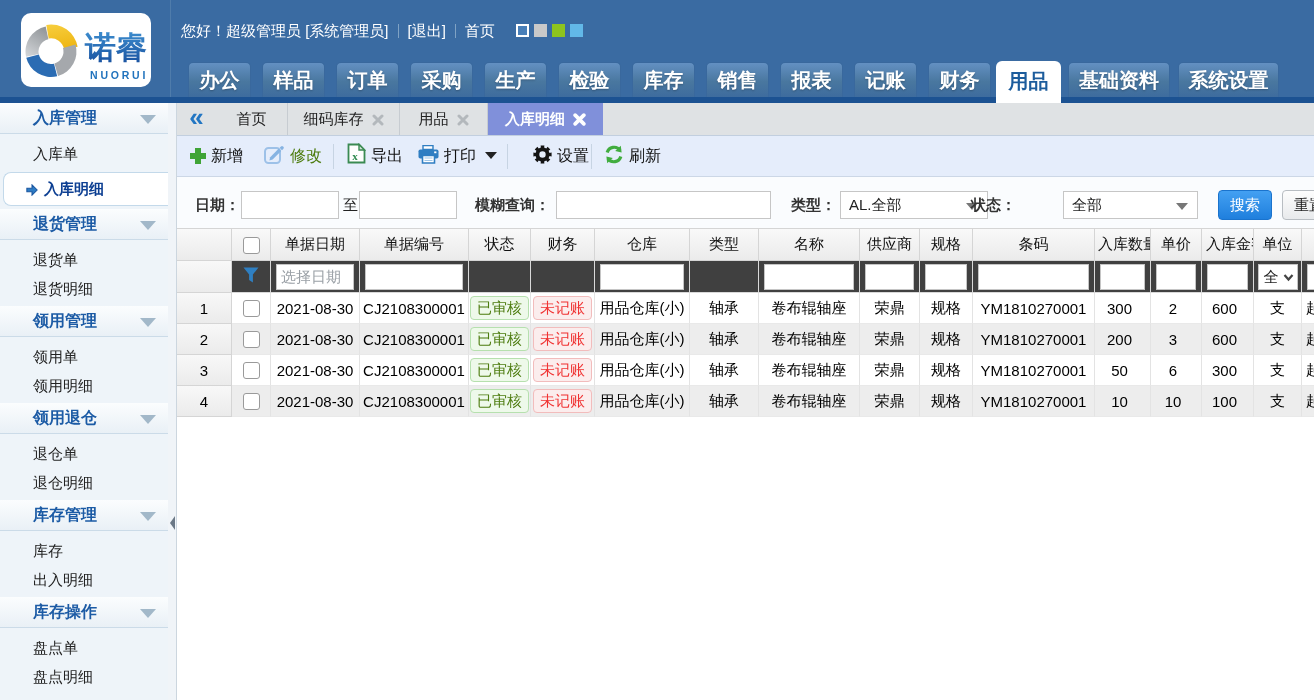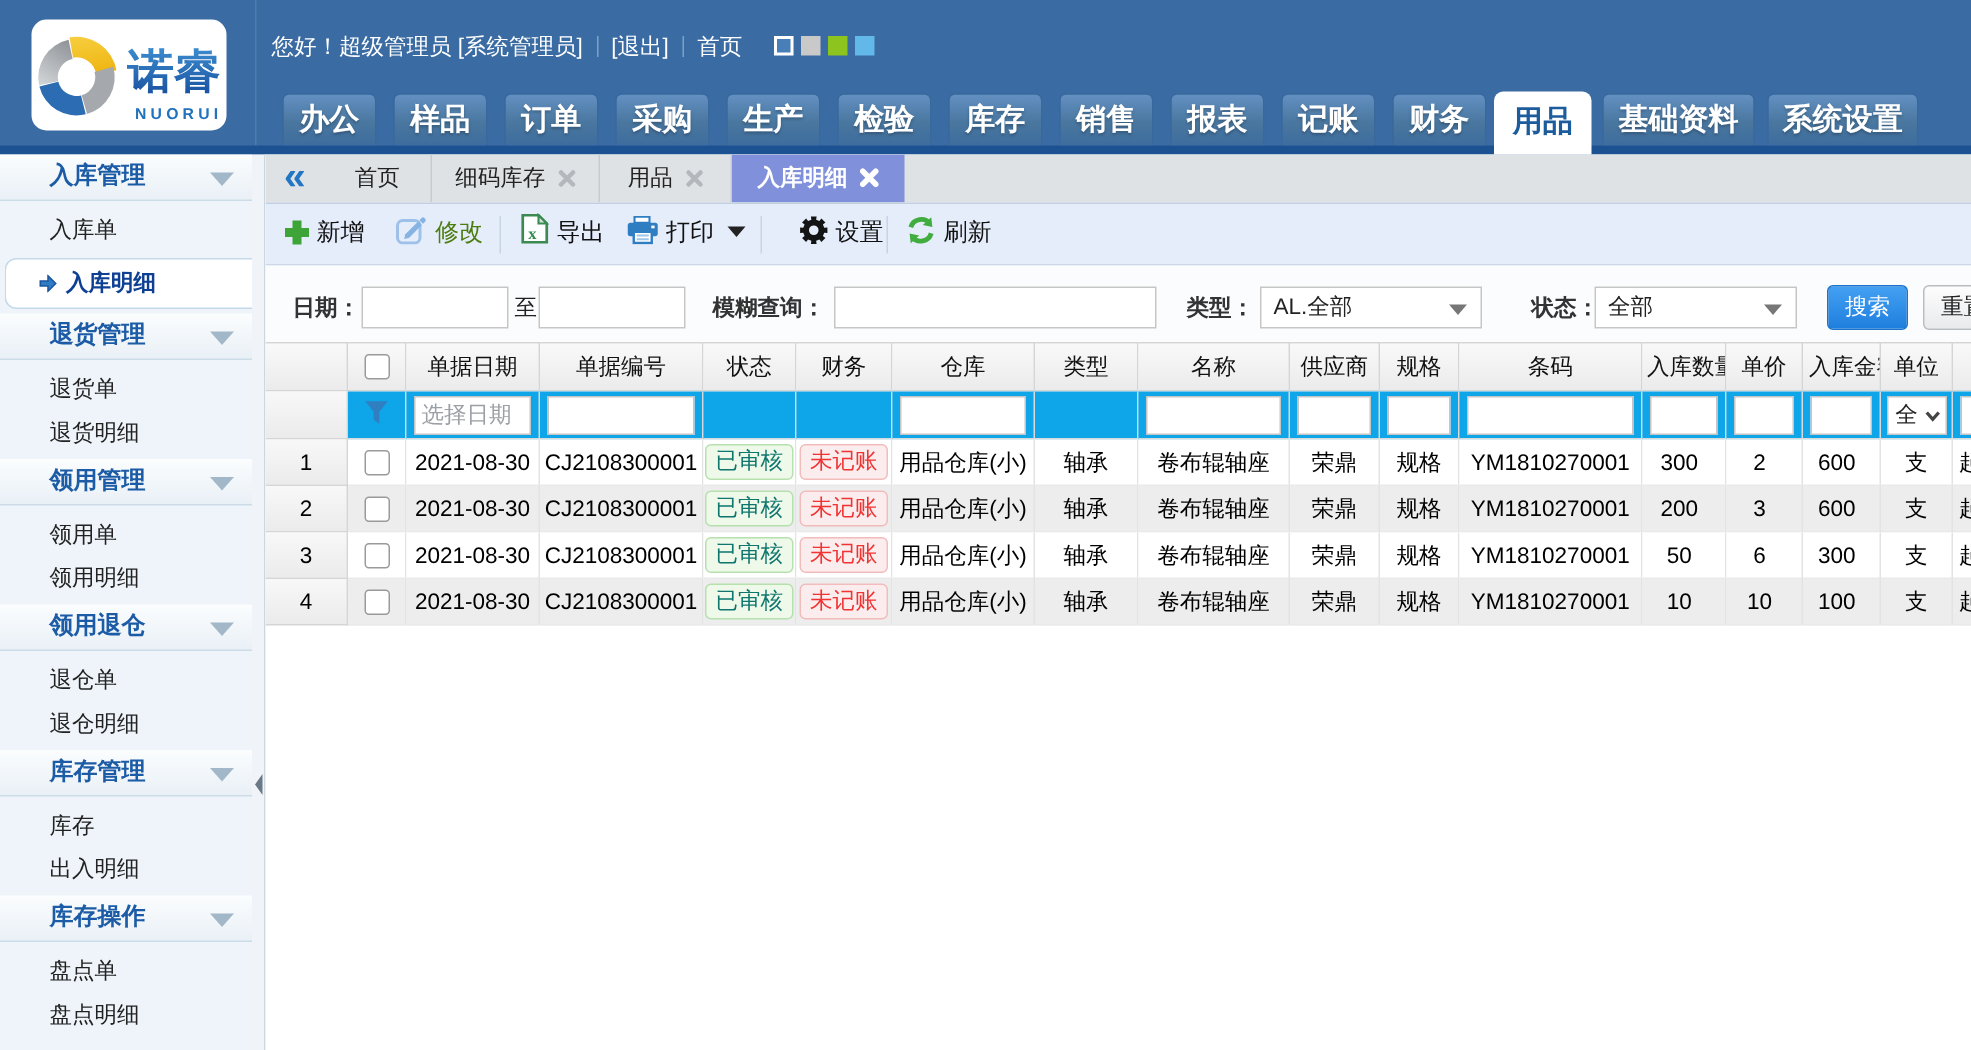--- a/index.html
+++ b/index.html
@@ -55,29 +55,29 @@
 .sel { position:absolute; top:14px; height:28px; border:1px solid #c6c6c6; background:#fff; font-size:15px; line-height:26px; padding-left:8px; color:#222; }
 .sel .car { position:absolute; right:9px; top:11px; width:0; height:0; border-left:6px solid transparent; border-right:6px solid transparent; border-top:7px solid #777; }
 #btnSearch { position:absolute; left:1041px; top:13px; width:54px; height:30px; background:linear-gradient(180deg,#43a0f2,#1f7fdd); border:1px solid #1a73cd; border-radius:4px; color:#fff; font-size:15px; text-align:center; line-height:28px; }
 #btnReset { position:absolute; left:1105px; top:13px; width:54px; height:30px; background:linear-gradient(180deg,#fdfdfd,#e8eaec); border:1px solid #b8bdc2; border-radius:4px; color:#222; font-size:15px; text-align:center; line-height:28px; }
 
 
 #grid { position:relative; width:1183px; }
 table { border-collapse:separate; border-spacing:0; table-layout:fixed; width:1183px; }
 th,td { overflow:hidden; white-space:nowrap; font-weight:normal; font-size:15px; color:#000; padding:0; }
 tr.hd th { height:33px; background:linear-gradient(180deg,#f9f9f9,#ebebeb); border-right:1px solid #d5d5d5; border-bottom:1px solid #d5d5d5; border-top:1px solid #d5d5d5; text-align:center; color:#111;margin-top:44px; }
-tr.flt td { height:32px; background:#0ea5e9; border-right:1px solid #d9d9d9; border-bottom:1px solid #d9d9d9; text-align:center; }
+tr.flt td { height:32px; background:#404040; border-right:1px solid #d9d9d9; border-bottom:1px solid #d9d9d9; text-align:center; }
 tr.flt input { width:calc(100% - 10px); height:26px; border:1px solid #c5c5c5; font-size:15px; padding:0 4px; }
 tr.dr td { height:31px; border-right:1px solid #e3e3e3; border-bottom:1px solid #e9e9e9; text-align:center; background:#fff; }
 tr.dr.alt td { background:#ededed; }
 td.rn,tr.flt td.rn,tr.dr td.rn,tr.dr.alt td.rn { background:linear-gradient(180deg,#f8f8f8,#ebebeb); border-right:1px solid #d5d5d5; border-bottom:1px solid #d5d5d5; }
 td.num { text-align:right; padding-right:6px; }
 .cb { display:inline-block; width:17px; height:17px; background:#fff; border:1px solid #9a9a9a; border-radius:3px; vertical-align:middle; }
 .badge { display:inline-block; height:24px; line-height:22px; padding:0 6px; border-radius:4px; font-size:15px; }
-.ok { color:#0f766e; background:#eef9ea; border:1px solid #b6e0ae; }
+.ok { color:#4d7c0f; background:#eef9ea; border:1px solid #b6e0ae; }
 .bad { color:#f03333; background:#fbeded; border:1px solid #f2bcbc; }
 ::placeholder { color:#9aa0a6; opacity:1; }
 </style>
 </head>
 <body>
 <div id="page">
 
   <div id="hdr">
     <div id="hsep"></div>
     <div id="logo">
@@ -212,21 +212,21 @@
 
     <div id="search">
       <span class="lb" style="left:18px">日期：</span>
       <input style="left: 64px; width: 98px;">
       <span class="lb" style="left:166px;font-weight:normal;color:#222">至</span>
       <input style="left: 182px; width: 98px;">
       <span class="lb" style="left:298px">模糊查询：</span>
       <input style="left: 379px; width: 215px;">
       <span class="lb" style="left:614px">类型：</span>
       <div class="sel" style="left:663px;width:148px">AL.全部<span class="car"></span></div>
-      <span class="lb" style="left:844px">状态：</span>
+      <span class="lb" style="left:794px">状态：</span>
       <div class="sel" style="left:886px;width:135px">全部<span class="car"></span></div>
       <div id="btnSearch">搜索</div>
       <div id="btnReset">重置</div>
     </div>
 
     <div id="grid">
       <table>
         <colgroup>
           <col style="width:55px">
             <col style="width:39px">

